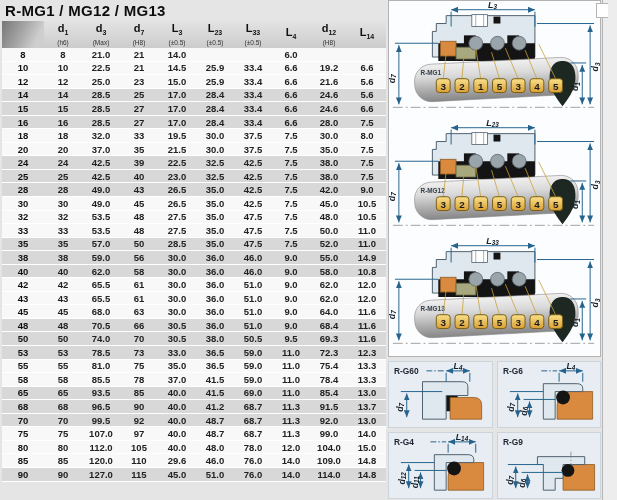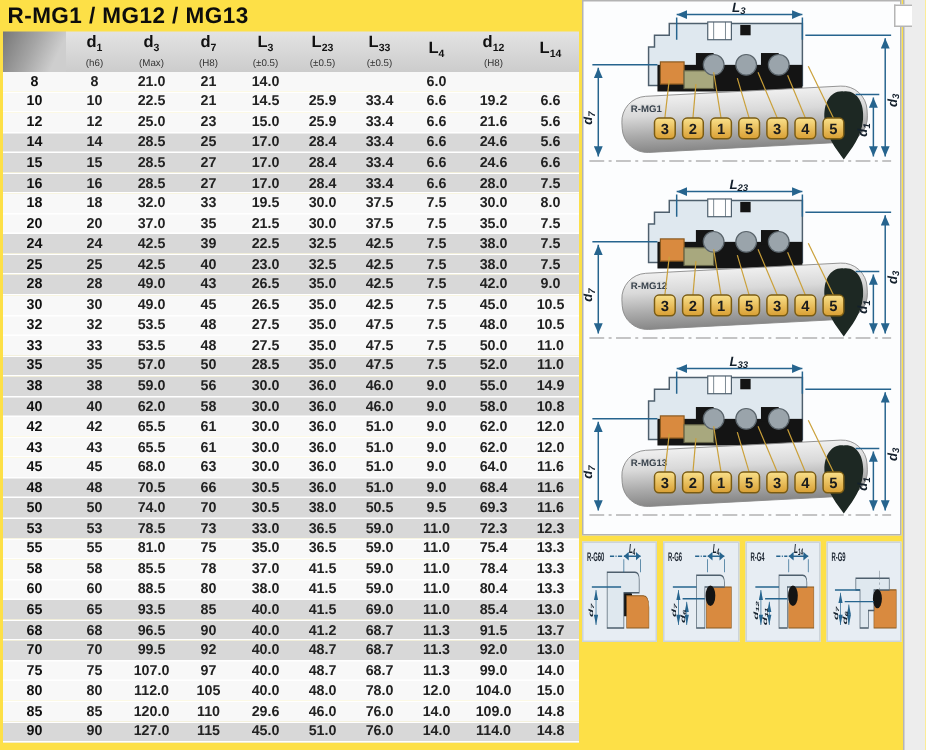--- a/index.html
+++ b/index.html
@@ -1,38 +1,38 @@
 <!DOCTYPE html>
 <html style="--dim: #26648e; --orange: #d98a3f; --olive: #a8a87e; --housing: #dfe8ef; --housing-stroke: #4e5f6d; --black-part: #141414;"><head>
 <meta charset="utf-8">
 <style>
   html,body{margin:0;padding:0;}
   body{font-family:"Liberation Sans",sans-serif;background:#fff;}
-  .page{position:relative;width:617px;height:500px;background:#fde047;overflow:hidden;}
+  .page{position:relative;width:617px;height:500px;background:#e5e5e5;overflow:hidden;}
 
   
   .title{position:absolute;left:5px;top:2px;font-size:15px;font-weight:bold;color:#0d0d0d;letter-spacing:0.3px;}
 
   
   table.dims{position:absolute;left:2px;top:21px;width:384px;border-collapse:collapse;table-layout:fixed;}
   table.dims th,table.dims td{padding:0;margin:0;text-align:center;vertical-align:middle;}
   table.dims col.c0{width:42px;}
   table.dims thead th{height:27px;background:linear-gradient(#e3e3e3,#cccccc);font-weight:bold;}
   table.dims thead th:first-child{background:linear-gradient(115deg,#777777 0%,#a5a5a5 45%,#cecece 80%);}
   .hsym{font-size:11px;line-height:11px;color:#111;}
   .hsym sub{font-size:7px;}
   .htol{font-size:6.5px;font-weight:normal;color:#333;line-height:7px;}
   table.dims tbody td{height:12.55px;font-size:9.5px;font-weight:bold;color:#222;background:#f8f8f8;border-bottom:1px solid #ffffff;}
   table.dims tbody tr.stripe td{background:#d8d8d8;}
   table.dims tbody td.rowlabel{color:#111;}
 
   
   .seal-panel{position:absolute;left:388px;top:0;width:213px;height:357px;background:#fcfdfe;border:1px solid #b3b3b3;box-sizing:border-box;}
   .seal{display:block;margin:0 auto;}
-  .seats{position:absolute;left:388px;top:361px;width:213px;height:137px;display:grid;grid-template-columns:1fr 1fr 1fr 1fr;grid-template-rows:1fr 1fr;gap:4px;}
+  .seats{position:absolute;left:388px;top:361px;width:213px;height:137px;display:grid;grid-template-columns:1fr 1fr;grid-template-rows:1fr 1fr;gap:4px;}
   .seat-cell{background:#e7edf3;border:1px solid #ccd4db;box-sizing:border-box;}
   .seat-cell svg{display:block;width:100%;height:100%;}
 
   .edge-strip{position:absolute;left:602px;top:0;width:15px;height:500px;background:#ededed;border-left:1px solid #b5b5b5;box-sizing:border-box;}
   .edge-notch{position:absolute;left:596px;top:3px;width:11px;height:13px;background:#ffffff;border:1px solid #b5b5b5;border-right:none;}
 
   
   .dim line{stroke:var(--dim,#26648e);stroke-width:1;fill:none;}
   .dimlabel{font-size:9px;font-style:italic;font-weight:bold;fill:#14202c;}
   .dimlabel .sub{font-size:6.5px;}
@@ -430,32 +430,20 @@
           <td>58</td>
           <td>85.5</td>
           <td>78</td>
           <td>37.0</td>
           <td>41.5</td>
           <td>59.0</td>
           <td>11.0</td>
           <td>78.4</td>
           <td>13.3</td>
         </tr>
-        <tr>
-          <td class="rowlabel">60</td>
-          <td>60</td>
-          <td>88.5</td>
-          <td>80</td>
-          <td>38.0</td>
-          <td>41.5</td>
-          <td>59.0</td>
-          <td>11.0</td>
-          <td>80.4</td>
-          <td>13.3</td>
-        </tr>
         <tr class="stripe">
           <td class="rowlabel">65</td>
           <td>65</td>
           <td>93.5</td>
           <td>85</td>
           <td>40.0</td>
           <td>41.5</td>
           <td>69.0</td>
           <td>11.0</td>
           <td>85.4</td>

